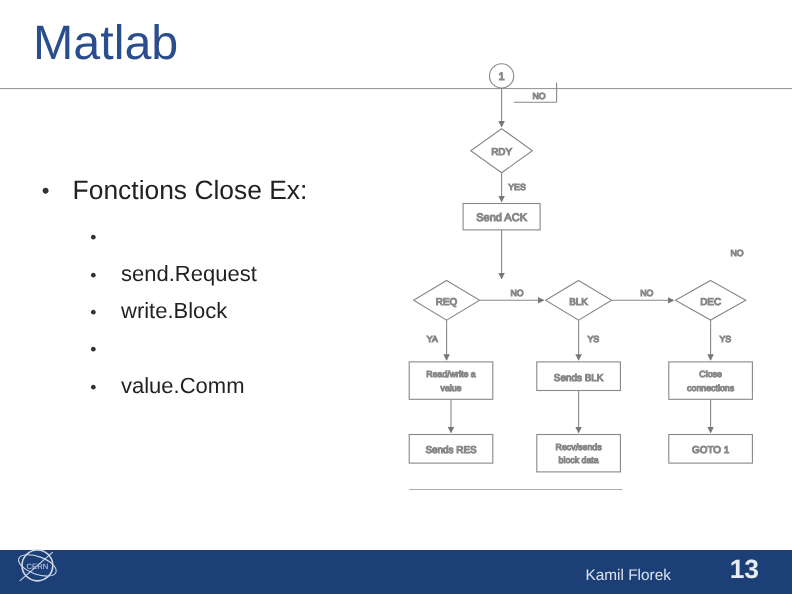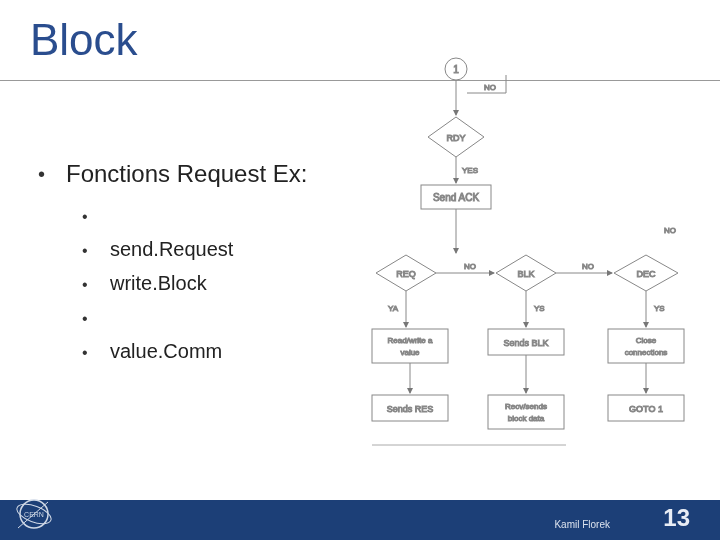--- a/index.html
+++ b/index.html
@@ -12,34 +12,34 @@
   .dot1 { font-size: 20px; color: #333; width: 28px; line-height: 28px; }
   .h2 { font-size: 24px; color: #222; }
   .sublist { margin-top: 16px; margin-left: 44px; }
   .subrow { display: flex; align-items: flex-start; margin-bottom: 8px; }
   .dot2 { width: 28px; font-size: 16px; color: #333; line-height: 26px; }
   .subtxt { font-size: 20px; color: #222; }
   .diagram { position: absolute; right: 14px; top: 55px; width: 340px; height: 400px; }
   .diagram text { font-family: Arial, sans-serif; }
   .footer { position: absolute; left: 0; bottom: 0; width: 720px; height: 40px; background: #1c3f77; color: #fff; display: flex; align-items: center; }
   .logo { position: absolute; left: 14px; bottom: 6px; width: 40px; height: 40px; }
-  .author { position: absolute; right: 110px; bottom: 10px; font-size: 10px; color: #dce3ee; }
+  .author { position: absolute; right: 110px; bottom: 10px; font-size: 14px; color: #dce3ee; }
   .pagenum { position: absolute; right: 30px; bottom: 8px; font-size: 24px; color: #e8edf5; font-weight: 600; }
 </style>
 </head>
 <body>
 
 <div class="slide">
-  <div class="title">Block</div>
+  <div class="title">Matlab</div>
   <div class="hr"></div>
 
   <div class="content">
     <div class="h2row">
       <div class="dot1">•</div>
-      <div class="h2">Fonctions Request Ex:</div>
+      <div class="h2">Fonctions Close Ex:</div>
     </div>
     <div class="sublist">
       <div class="subrow">
           <div class="dot2">•</div>
         </div>
       <div class="subrow">
           <div class="dot2">•</div>
           <div class="subtxt">send.Request</div>
         </div>
       <div class="subrow">

